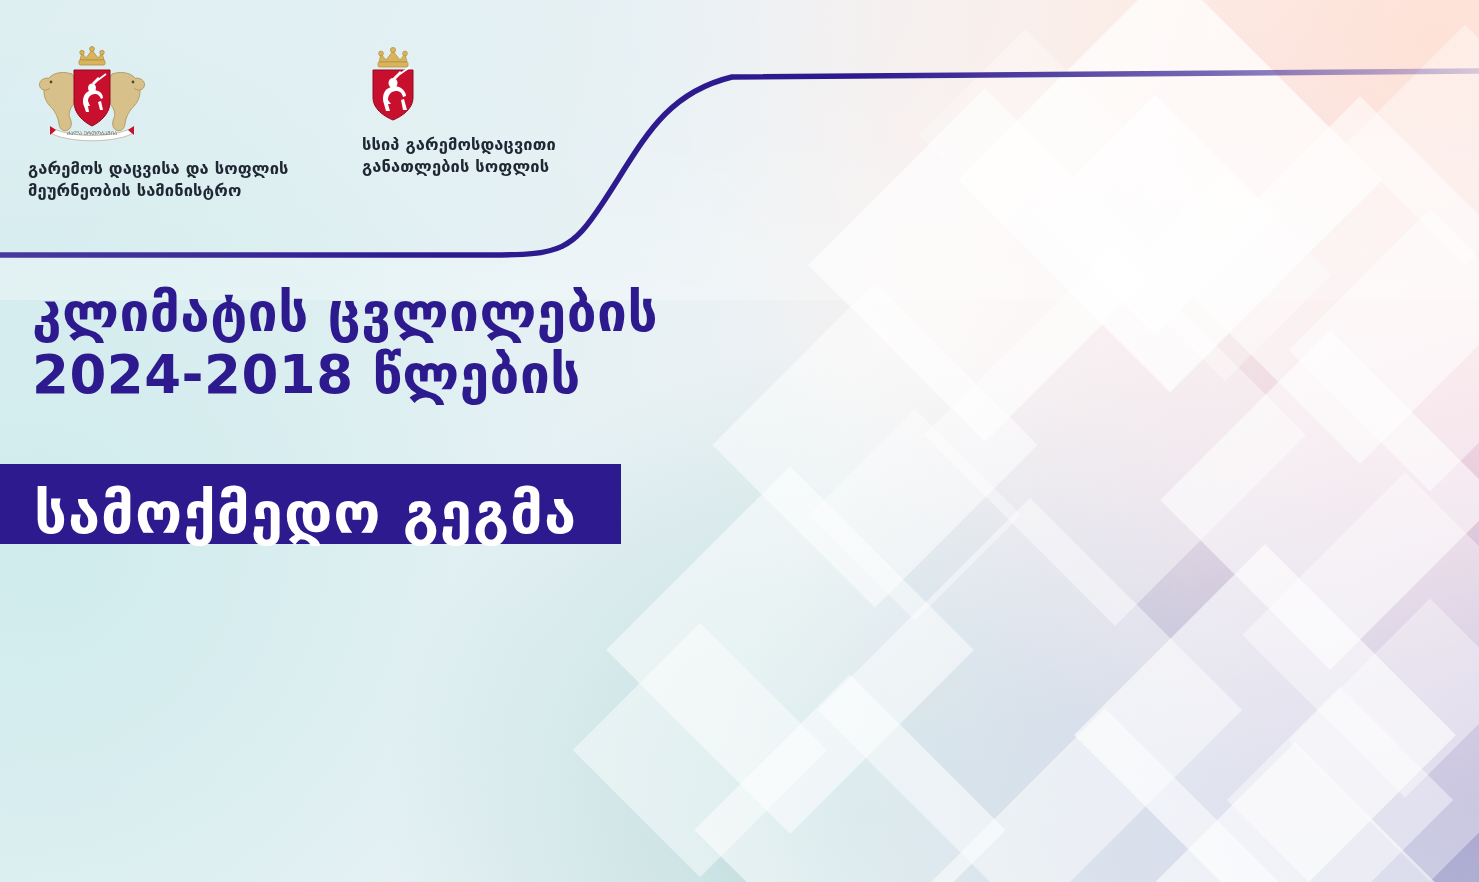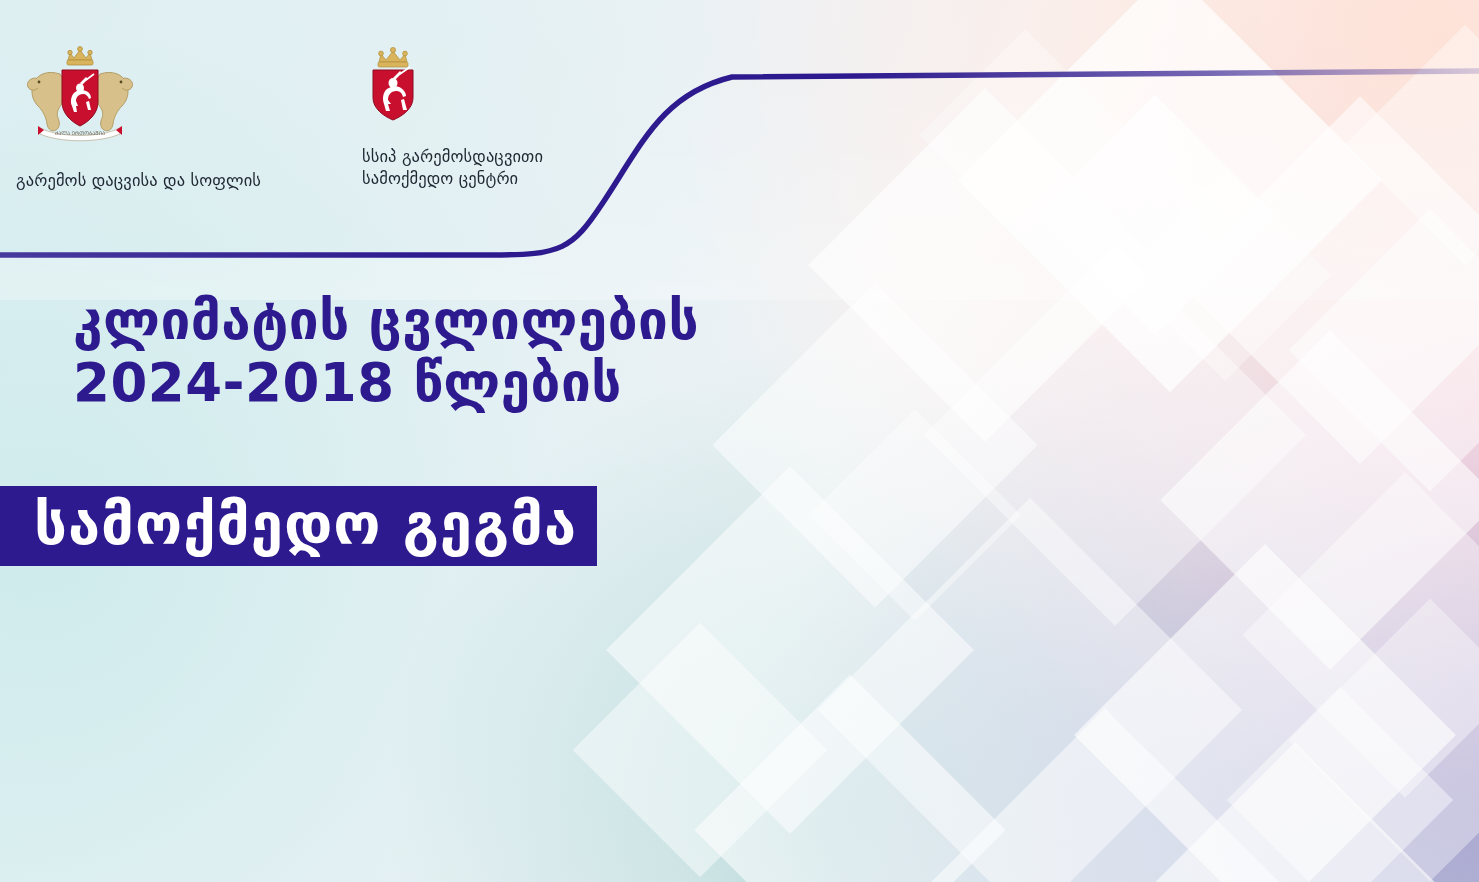--- a/index.html
+++ b/index.html
@@ -22,41 +22,41 @@
       linear-gradient(118deg,#dcedf2 0%,#e4f0f3 20%,#eef2f6 42%,#f6f2f3 60%,#f2eef5 78%,#e6e6f1 100%);
   }
   .diamond{position:absolute;transform:rotate(45deg);}
 
   
   .swoosh{position:absolute;left:0;top:0;width:1479px;height:300px;}
 
   
   .logos{position:absolute;left:0;top:0;width:660px;height:220px;}
   .logo-block{position:absolute;}
-  .logo-a{left:16px;top:44px;width:290px;}
+  .logo-a{left:28px;top:44px;width:290px;}
   .logo-b{left:362px;top:46px;width:250px;}
   .emblem-wrap{display:block;}
   .org-name{
-    margin-top:20px;color:#1f2733;font-weight:400;
+    margin-top:8px;color:#1f2733;font-weight:700;
     font-size:16.5px;line-height:1.32;letter-spacing:.1px;
     font-family:"DejaVu Sans","Liberation Sans",sans-serif;
   }
   .org-name span{display:block;}
 
   
-  .title-block{position:absolute;left:32px;top:290px;width:900px;margin-left:41px;}
+  .title-block{position:absolute;left:32px;top:282px;width:900px;}
   .title-line{
     color:#2d1a8f;font-weight:700;
     font-size:53px;line-height:1.17;letter-spacing:.5px;
     white-space:nowrap;
   }
   .banner{
-    position:absolute;left:0;top:486px;height:80px;
-    background:#2d1a8f;display:flex;align-items:center;
-    padding:0 20px 0 34px;box-sizing:border-box;
+    position:absolute;left:0;top:464px;height:80px;
+    background:#2d1a8f;display:flex;align-items:flex-end;
+    padding:0 44px 0 34px;box-sizing:border-box;
   }
   .banner-text{
     color:#ffffff;font-weight:700;font-size:58px;
     line-height:1;letter-spacing:1px;white-space:nowrap;
     transform:translateY(-2px);
   }
 </style>
 </head>
 <body>
 
@@ -150,20 +150,21 @@
           <g>
             <path d="M24 84 C44 94 84 94 104 84 L104 90 C84 99 44 99 24 90 Z" fill="#ffffff" stroke="#bdb49c" stroke-width="0.8"></path>
             <path d="M22 82 L28 86 L22 91 Z" fill="#c8102e"></path>
             <path d="M106 82 L100 86 L106 91 Z" fill="#c8102e"></path>
             <text x="64" y="91" text-anchor="middle" font-size="5.2" fill="#6b6152" font-family="'DejaVu Sans',sans-serif">ᲫᲐᲚᲐ ᲔᲠᲗᲝᲑᲐᲨᲘᲐ</text>
           </g>
         </svg>
       </div>
       <div class="org-name">
         <span>გარემოს დაცვისა და სოფლის</span>
+        <span>მეურნეობის სამინისტრო</span>
       </div>
     </div>
 
     <div class="logo-block logo-b">
       <div class="emblem-wrap">
         <svg width="62" height="76" viewBox="0 0 62 76">
           <g fill="#d9b45c" stroke="#b08f3c" stroke-width="0.7">
             <path d="M17 16 L19 8 L24 14 L31 5 L38 14 L43 8 L45 16 Z"></path>
             <rect x="16" y="16" width="30" height="5" rx="1.5"></rect>
             <circle cx="19" cy="7.5" r="2.4"></circle>
@@ -177,21 +178,21 @@
             <ellipse cx="31" cy="37" rx="4.5" ry="5"></ellipse>
             <path d="M31 32 L38 25 L40 27 L33 34 Z"></path>
             <path d="M22 58 L24 65 L28 65 L26 58 Z"></path>
             <path d="M39 54 L41 64 L45 64 L42 53 Z"></path>
             <path d="M38 28 L48 21" stroke="#ffffff" stroke-width="1.8"></path>
           </g>
         </svg>
       </div>
       <div class="org-name">
         <span>სსიპ გარემოსდაცვითი</span>
-        <span>სამოქმედო ცენტრი</span>
+        <span>განათლების სოფლის</span>
       </div>
     </div>
   </div>
 
   <div class="title-block">
     <div class="title-line">კლიმატის ცვლილების</div>
     <div class="title-line">2024-2018 წლების</div>
   </div>
 
   <div class="banner">

